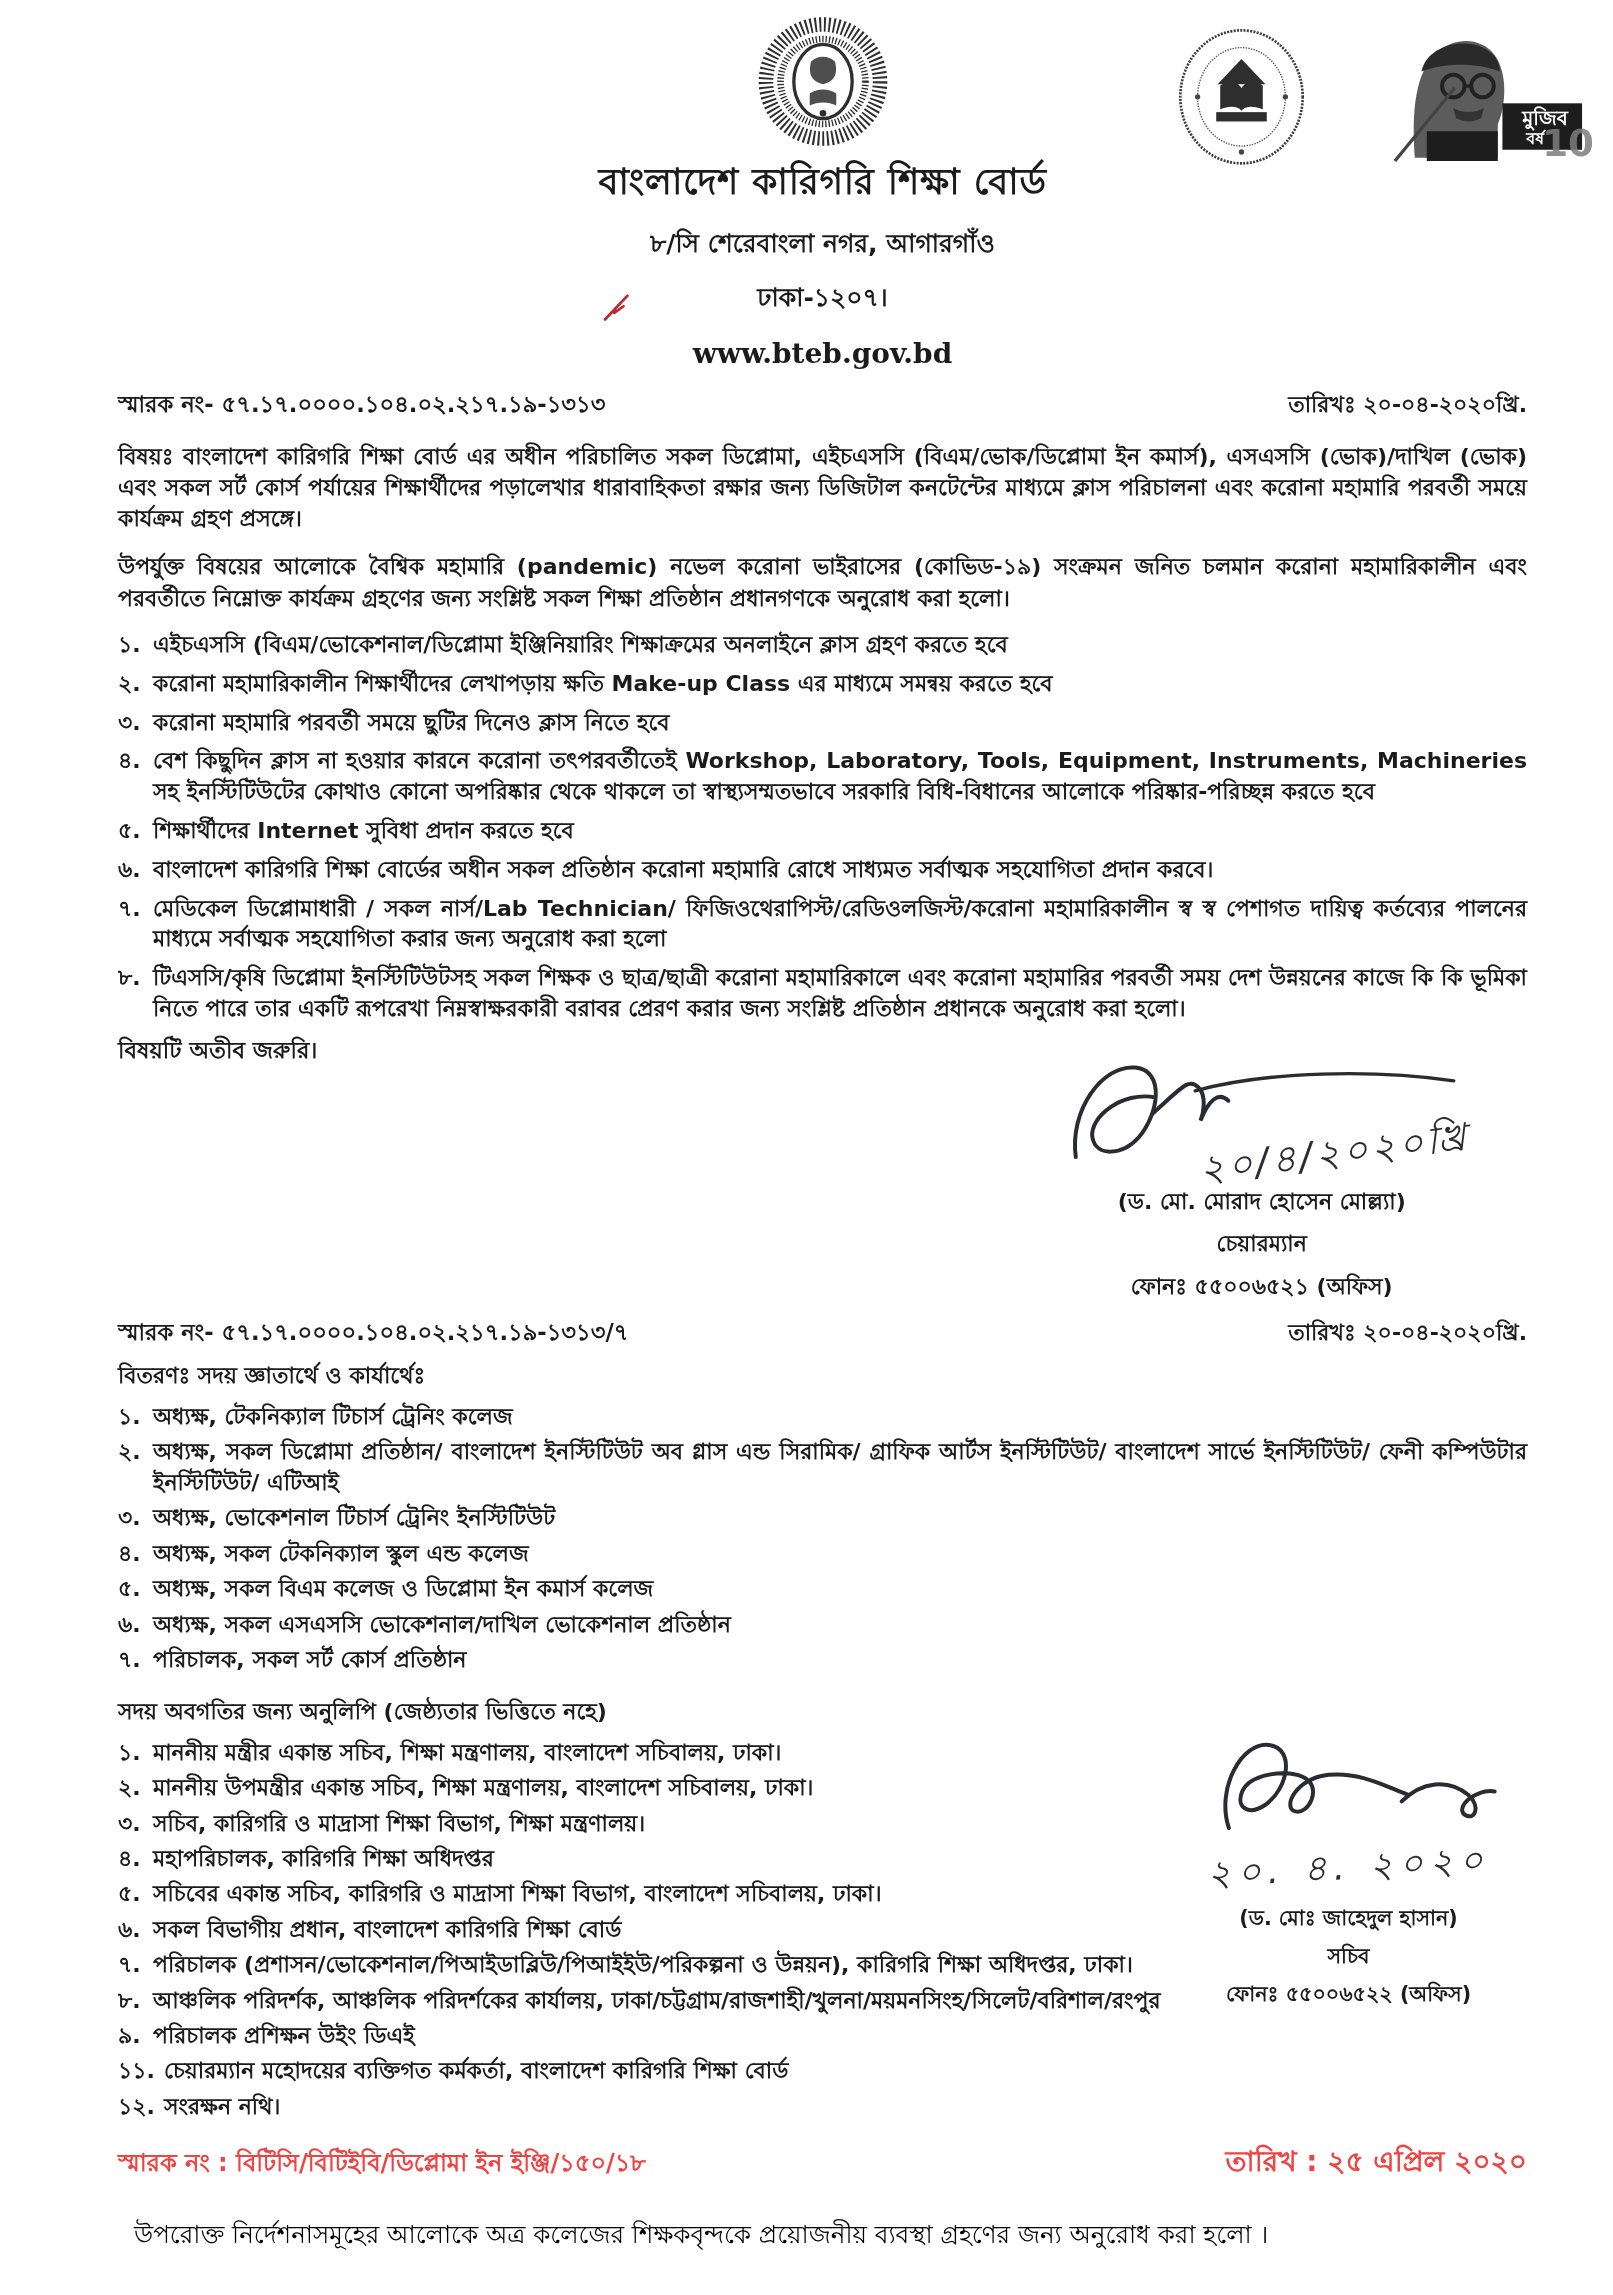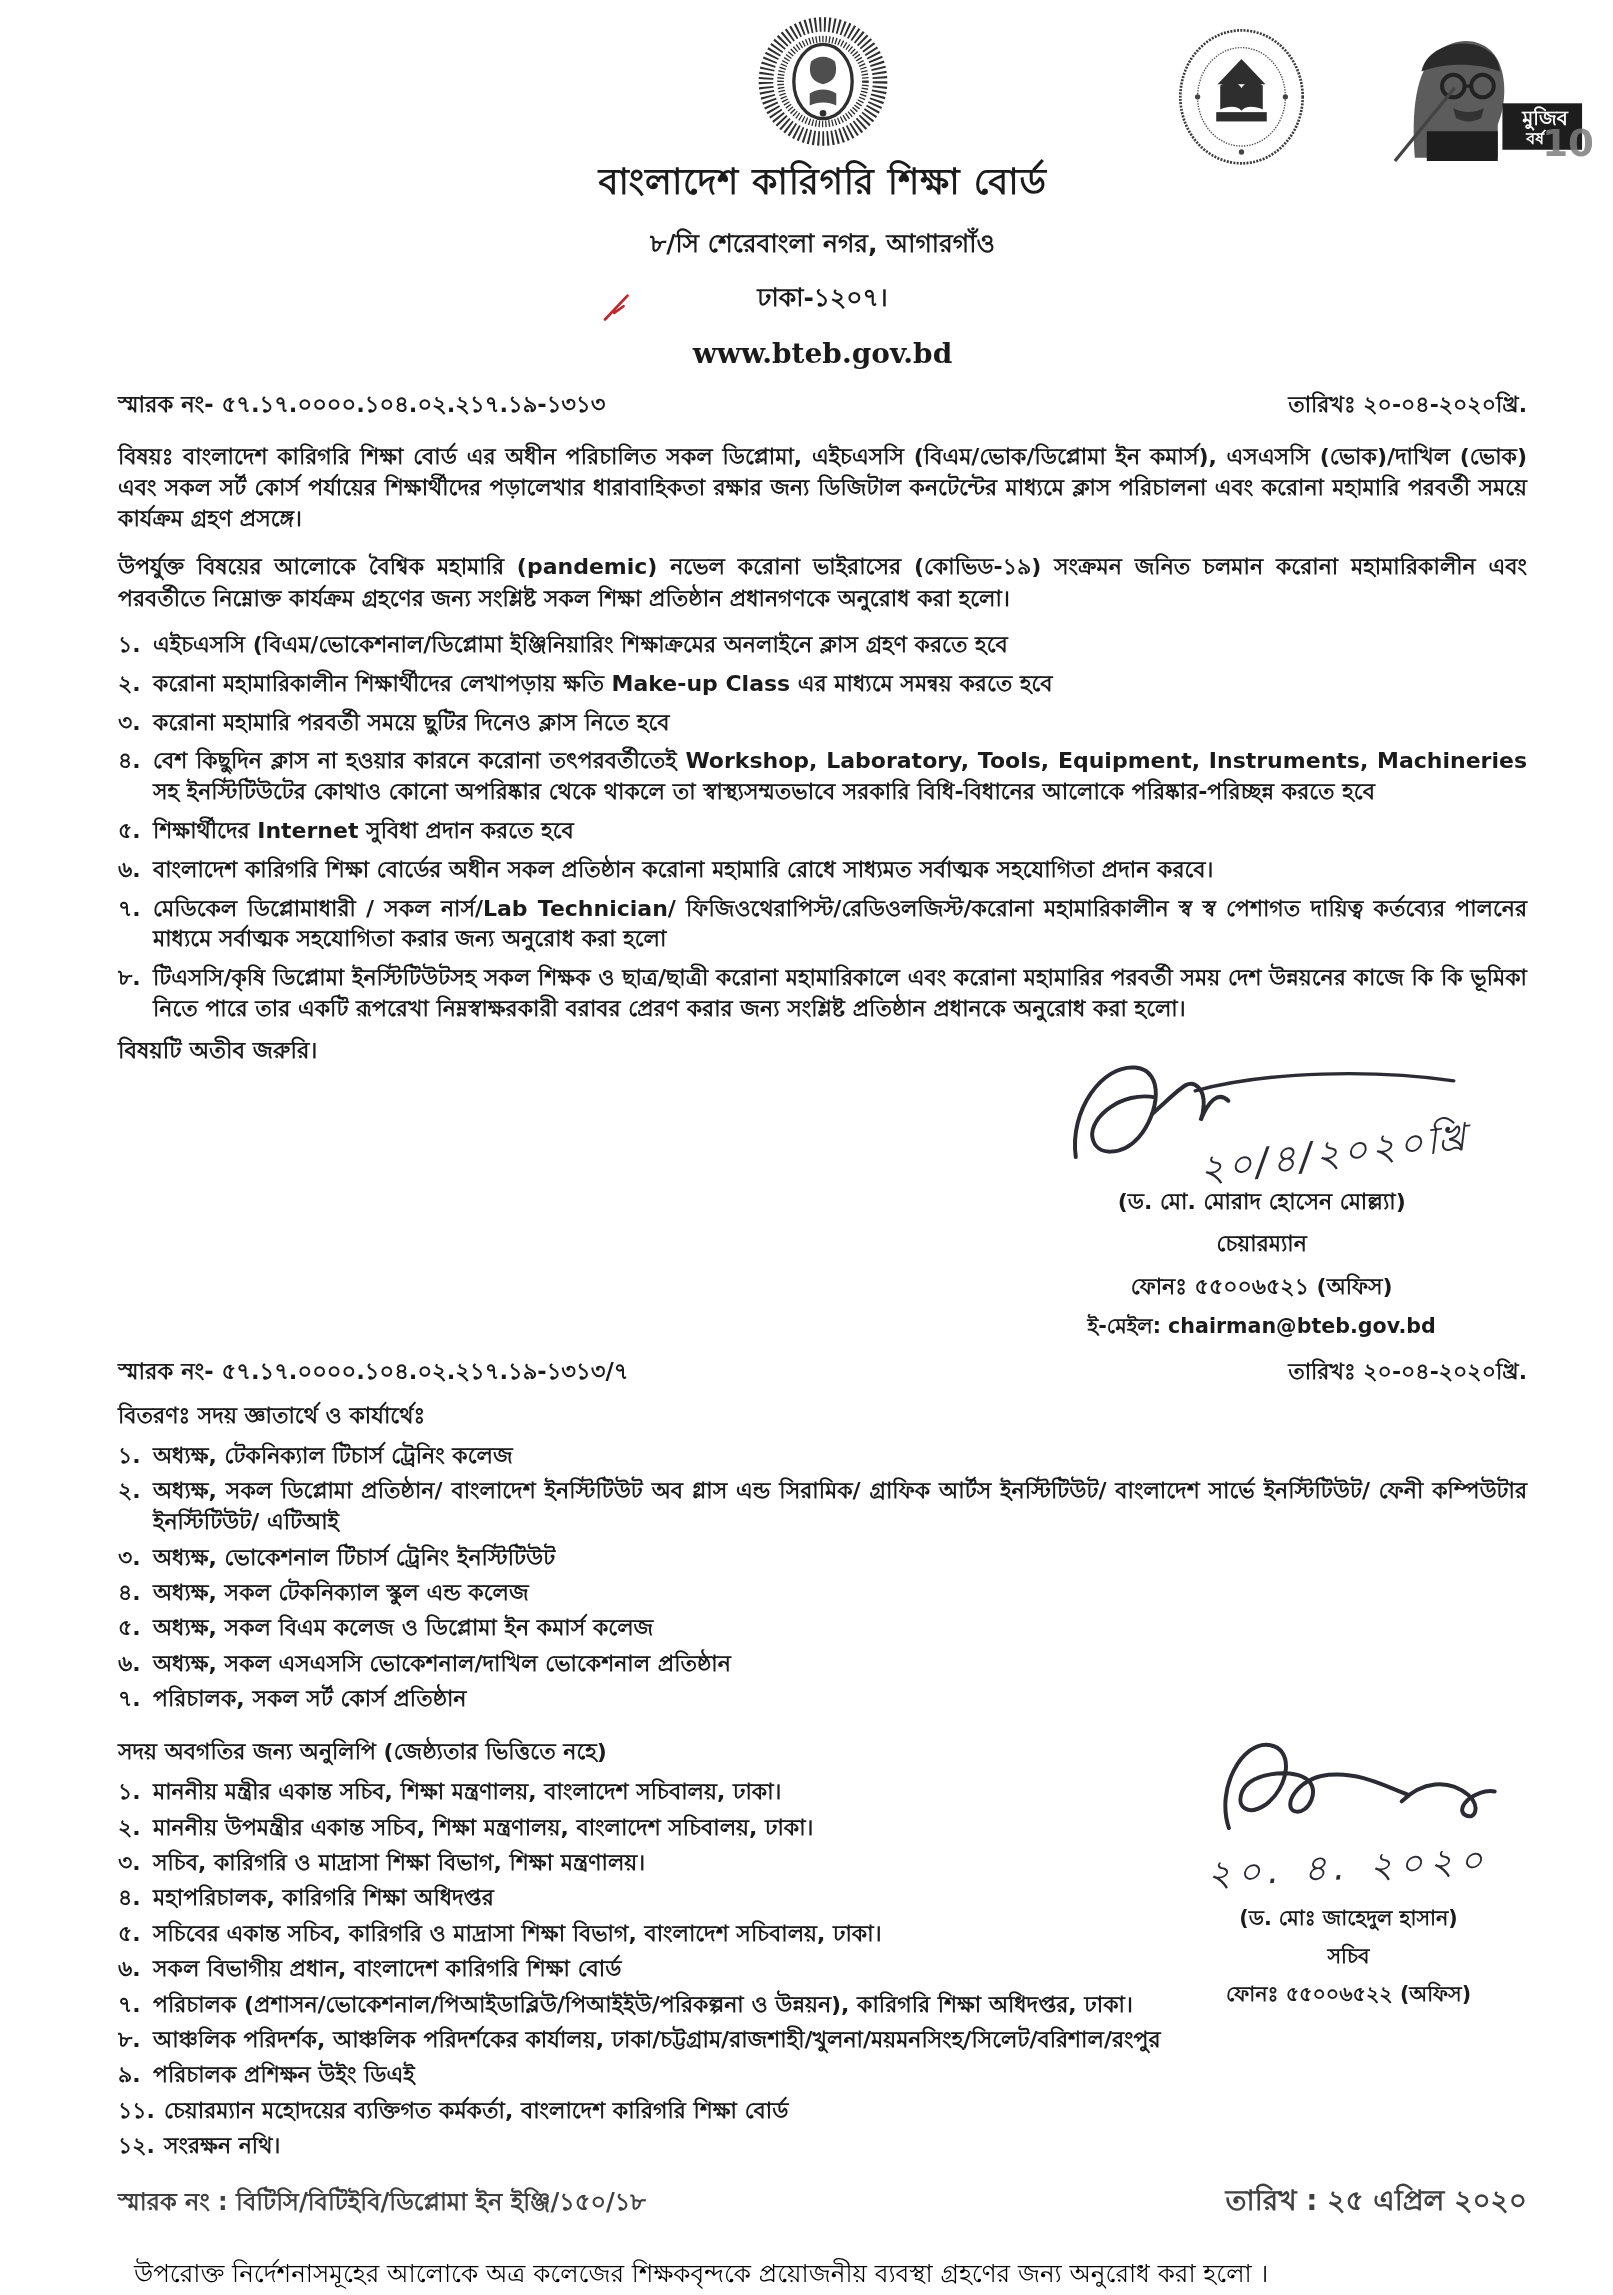--- a/index.html
+++ b/index.html
@@ -40,21 +40,21 @@
   
   .sig-chairman{width:504px;margin:-20px 13.3px 0 auto;text-align:center;position:relative;}
   .sig-chairman .line{font-size:22px;font-weight:bold;margin-top:5.3px;}
   .sig-chairman .email{font-size:20.6px;}
   .hand{font-style:italic;color:#2b2b33;letter-spacing:3.3px;}
   .hand-date-chair{position:absolute;top:72px;left:189px;font-size:38px;transform:rotate(-7deg);white-space:nowrap;}
 
   .sig-secretary{position:absolute;right:46px;top:1715px;width:465px;text-align:center;}
   .sig-secretary .hand-date{font-size:36px;letter-spacing:6.6px;transform:rotate(-3deg);margin-top:-10.6px;}
   .sig-secretary .line{font-size:20.6px;font-weight:bold;margin-top:4px;}
-  .memo3{margin-top:17px;font-size:24px;display:flex;justify-content:space-between;align-items:baseline;color:#404040;}
+  .memo3{margin-top:17px;font-size:24px;display:flex;justify-content:space-between;align-items:baseline;color:#ef4444;}
   .memo3 .num3{font-weight:bold;}
   .memo3 .date3{font-size:28px;font-weight:bold;text-align:right;}
   .college-note{margin-top:29px;font-size:24.6px;color:#000;text-align:justify;padding-left:16px;}
 
   .red-tick{position:absolute;left:601px;top:293px;width:30.5px;height:30.5px;}
 
   svg text{font-family:"DejaVu Sans",sans-serif;}
 </style>
 </head>
 <body>
@@ -163,21 +163,20 @@
     <div class="sig-chairman">
       <svg width="465" height="126" viewBox="0 0 700 190">
         <path d="M70,160 C60,90 110,20 160,25 C205,30 195,95 165,130 C140,158 100,160 95,130 C90,100 140,60 190,70" fill="none" stroke="#2b2b33" stroke-width="6" stroke-linecap="round"></path>
         <path d="M185,95 C230,55 240,40 255,55 C268,68 262,95 258,105 C270,75 285,60 300,75" fill="none" stroke="#2b2b33" stroke-width="6" stroke-linecap="round"></path>
         <path d="M250,60 C360,30 520,28 640,45" fill="none" stroke="#2b2b33" stroke-width="5" stroke-linecap="round"></path>
       </svg>
       <div class="hand hand-date-chair">২০/৪/২০২০খ্রি</div>
       <div class="line">(ড. মো. মোরাদ হোসেন মোল্ল্যা)</div>
       <div class="line">চেয়ারম্যান</div>
       <div class="line">ফোনঃ ৫৫০০৬৫২১ (অফিস)</div>
-      <div class="line email">ই-মেইল: chairman@bteb.gov.bd</div>
     </div>
 
     <div class="memo-row" style="margin-top:9.3px;">
       <span>স্মারক নং- ৫৭.১৭.০০০০.১০৪.০২.২১৭.১৯-১৩১৩/৭</span>
       <span class="date">তারিখঃ ২০-০৪-২০২০খ্রি.</span>
     </div>
 
     <div style="font-size:22px;font-weight:bold;margin-top:5.3px;">বিতরণঃ সদয় জ্ঞাতার্থে ও কার্যার্থেঃ</div>
     <div class="list tight" style="margin-top:6.6px;">
       <div class="li">

